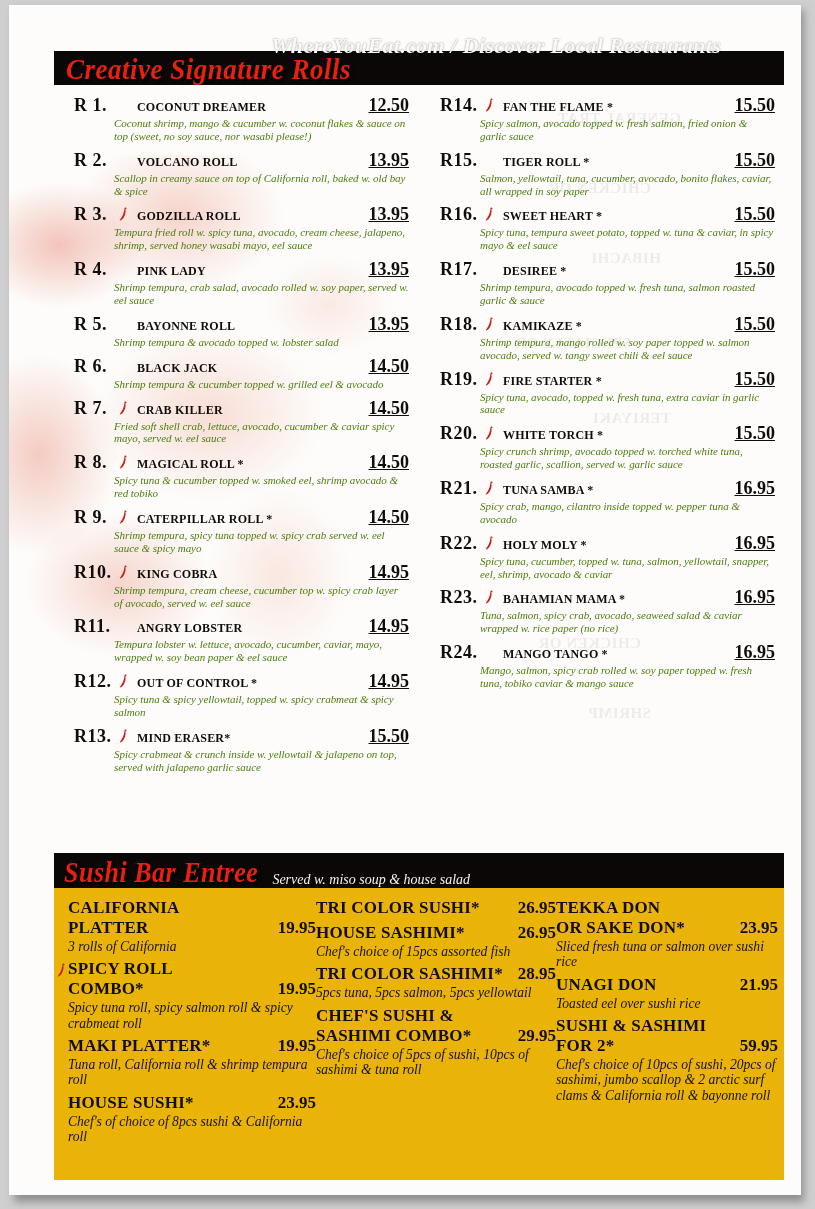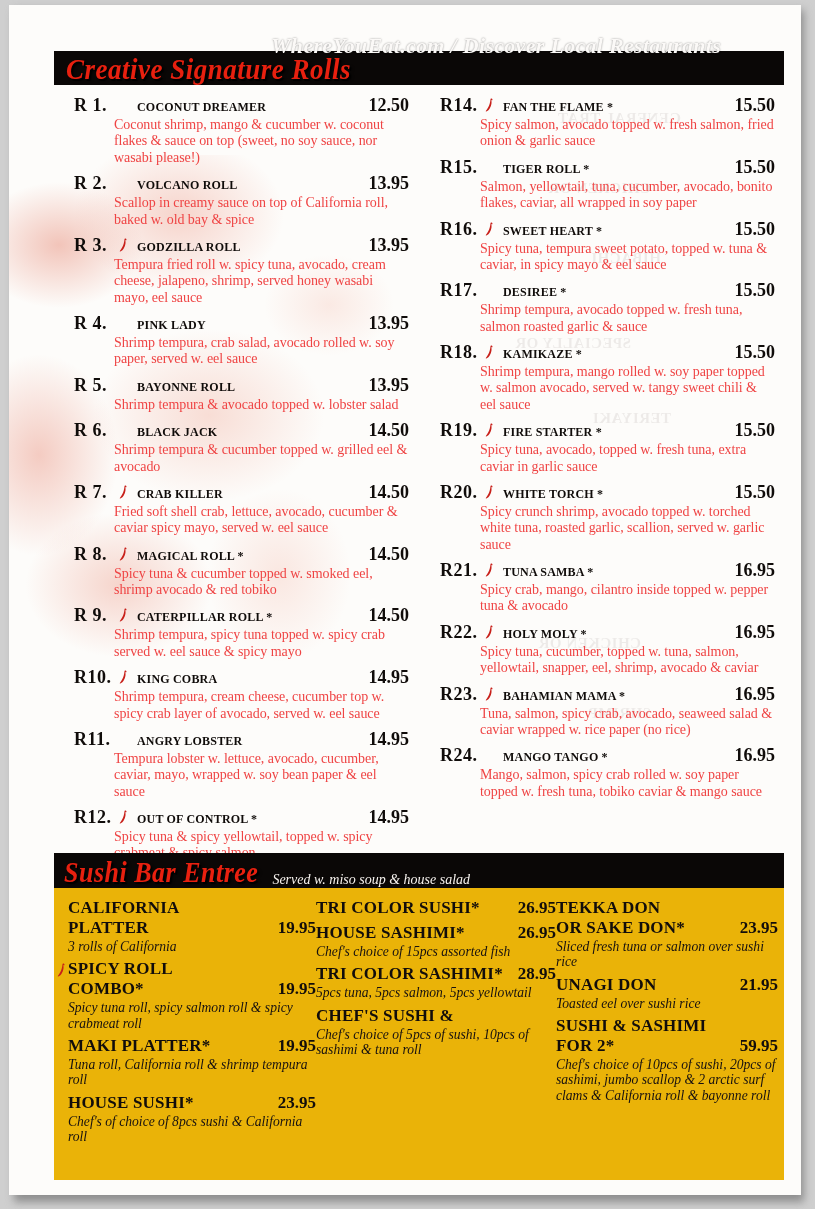--- a/index.html
+++ b/index.html
@@ -146,25 +146,27 @@
     letter-spacing: .2px;
     margin-left: 7px;
     flex: 1 1 auto;
   }
   .roll-price {
     font-weight: bold;
     font-size: 18px;
     color: #100c0a;
     flex: 0 0 auto;
     text-align: right;
+    text-decoration: underline;
   }
   .roll-desc {
-    font-size: 14px;
+    font-style: italic;
+    font-size: 11px;
     line-height: 1.17;
-    color: #ef4444;
+    color: #4d7c0f;
     margin-left: 57px;
     margin-top: 1px;
     letter-spacing: -.05px;
   }
 
   
   .entree-panel {
     position: absolute;
     left: 45px; top: 883px;
     width: 730px; height: 292px;
@@ -570,20 +572,24 @@
           <div class="ent-line">
             <span class="ent-name">TRI COLOR SASHIMI*</span>
             <span class="ent-price">28.95</span>
           </div>
           <div class="ent-desc">5pcs tuna, 5pcs salmon, 5pcs yellowtail</div>
         </div>
         <div class="ent-item">
           <div class="ent-line">
             <span class="ent-name">CHEF'S SUSHI &amp;</span>
           </div>
+          <div class="ent-line">
+            <span class="ent-name">SASHIMI COMBO*</span>
+            <span class="ent-price">29.95</span>
+          </div>
           <div class="ent-desc">Chef's choice of 5pcs of sushi, 10pcs of sashimi &amp; tuna roll</div>
         </div>
       </div>
     <div class="entree-col" id="entree-col-2">
         <div class="ent-item">
           <div class="ent-line">
             <span class="ent-name">TEKKA DON</span>
           </div>
           <div class="ent-line">
             <span class="ent-name">OR SAKE DON*</span>

